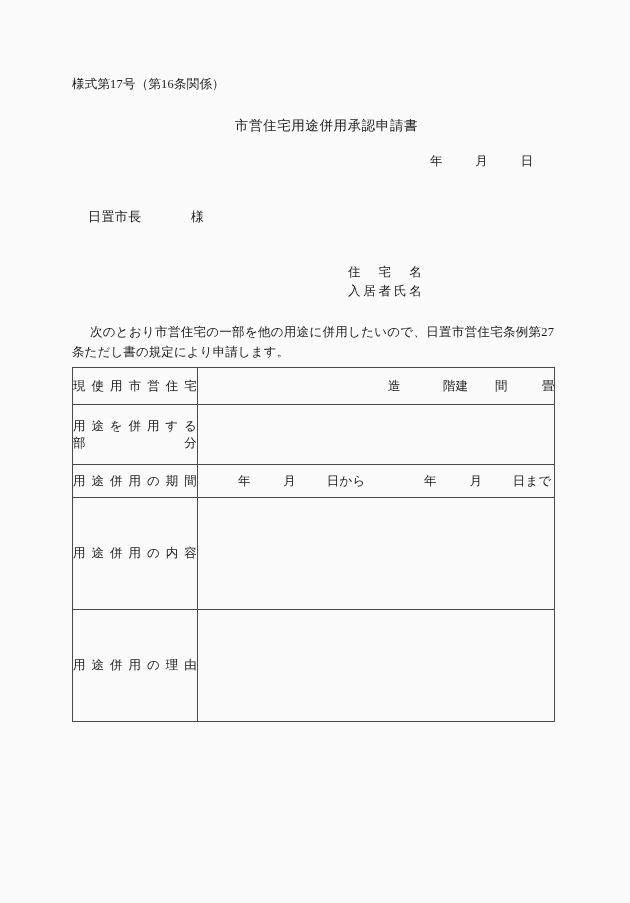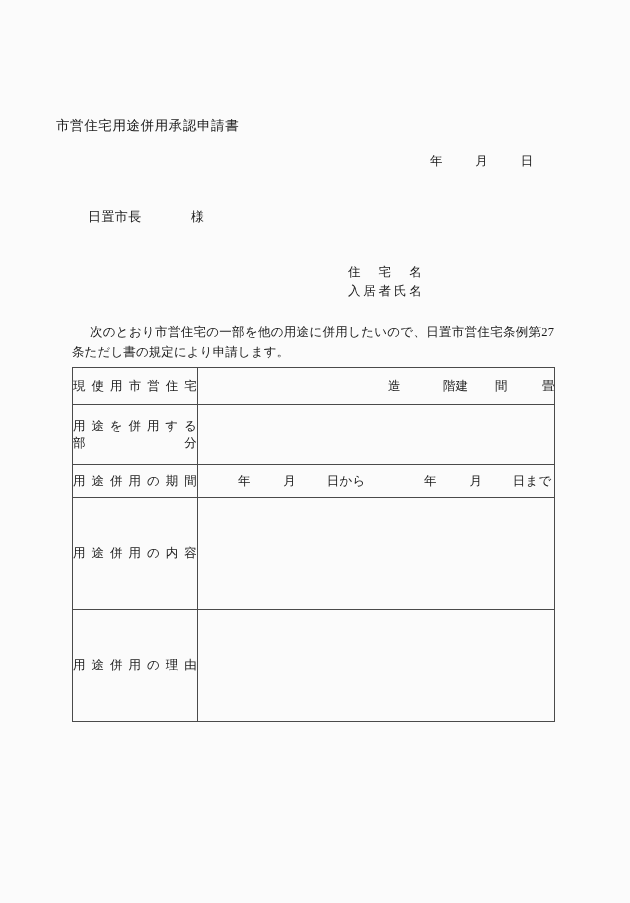--- a/index.html
+++ b/index.html
@@ -31,23 +31,24 @@
     font-size: 12.5px;
     letter-spacing: 0.2px;
     white-space: nowrap;
   }
 
   .doc-title {
     position: absolute;
     left: 0;
     right: 0;
     top: 117px;
+    text-align: center;
     font-size: 13.5px;
     letter-spacing: 0.6px;
-    padding-left: 56px;
+    padding-left: 23px;
   }
 
   .date-line {
     position: absolute;
     top: 153px;
     left: 430px;
     font-size: 12.5px;
     letter-spacing: 0.2px;
     white-space: nowrap;
   }
@@ -149,20 +150,21 @@
   }
   .period-marks .g1 { display: inline-block; width: 26px; }
   .period-marks .g2 { display: inline-block; width: 24px; }
   .period-marks .g3 { display: inline-block; width: 52px; }
 </style>
 </head>
 <body>
 
 <div class="page">
 
+  <div class="form-no">様式第17号（第16条関係）</div>
 
   <div class="doc-title">市営住宅用途併用承認申請書</div>
 
   <div class="date-line">
     <span>年</span>
     <span class="gap"></span>
     <span>月</span>
     <span class="gap"></span>
     <span>日</span>
   </div>

